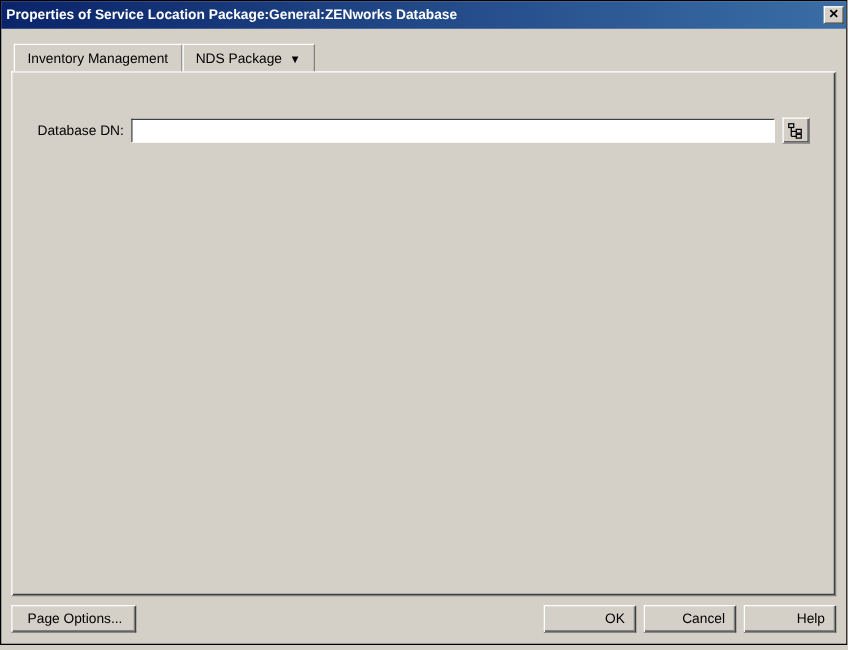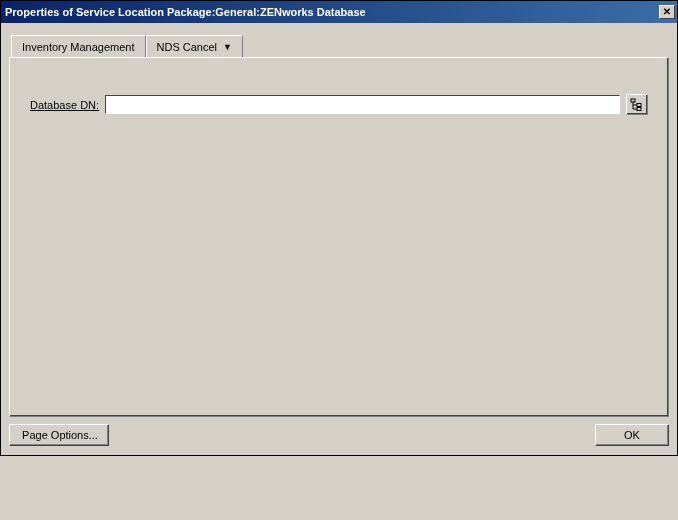--- a/index.html
+++ b/index.html
@@ -8,21 +8,21 @@
     padding: 0;
     font-family: Tahoma, Arial, sans-serif;
     font-size: 11px;
     background: #d4d0c8;
     width: 678px;
     height: 520px;
     overflow: hidden;
   }
   .window {
     width: 678px;
-    height: 456px;
+    height: 516px;
     border: 1px solid #000;
     background: #d4d0c8;
     display: flex;
     flex-direction: column;
   }
   .titlebar {
     height: 22px;
     background: linear-gradient(to right, #0a246a, #3a6ea5);
     display: flex;
     align-items: center;
@@ -97,21 +97,20 @@
   .panel {
     flex: 1;
     border-top: 1px solid #fff;
     border-left: 1px solid #fff;
     border-right: 1px solid #808080;
     border-bottom: 1px solid #808080;
     box-shadow: inset -1px -1px 0 #404040, inset 1px 1px 0 #d4d0c8;
     padding: 36px 20px 20px 20px;
     position: relative;
     z-index: 1;
-    text-decoration: underline;
   }
   .field-row {
     display: flex;
     align-items: center;
     gap: 6px;
   }
   .field-label {
     white-space: nowrap;
     color: #000;
   }
@@ -158,21 +157,21 @@
     border-right-color: #404040;
     border-bottom-color: #404040;
     box-shadow: inset -1px -1px 0 #808080;
     cursor: pointer;
     font-family: inherit;
     font-size: 11px;
     text-align: center;
     padding: 0 8px;
     display: flex;
     align-items: center;
-    justify-content: center;
+    justify-content: flex-end;
     color: #000;
   }
   .btn.page-options {
     min-width: 100px;
     justify-content: center;
     padding-left: 10px;
   }
 </style>
 </head>
 <body>
@@ -186,21 +185,21 @@
     </div>
   </div>
 
   <div class="body-area">
 
     <div class="tabstrip">
       <div class="tab">
         <span>Inventory Management</span>
       </div>
       <div class="tab">
-        <span>NDS Cancel</span>
+        <span>NDS Package</span>
         <span class="dd">▼</span>
       </div>
     </div>
 
     <div class="panel">
       <div class="field-row">
         <span class="field-label">Database DN:</span>
         <input type="text" class="text-input" value="" style="">
         <div class="browse-btn">
           <svg width="14" height="14" viewBox="0 0 14 14">
@@ -216,16 +215,22 @@
     </div>
 
     <div class="button-row">
       <div class="btn page-options">
         <span>Page Options...</span>
       </div>
       <div class="spacer"></div>
       <div class="btn">
         <span>OK</span>
       </div>
+      <div class="btn">
+        <span>Cancel</span>
+      </div>
+      <div class="btn">
+        <span>Help</span>
+      </div>
     </div>
 
   </div>
 </div>
 
 </body></html>

